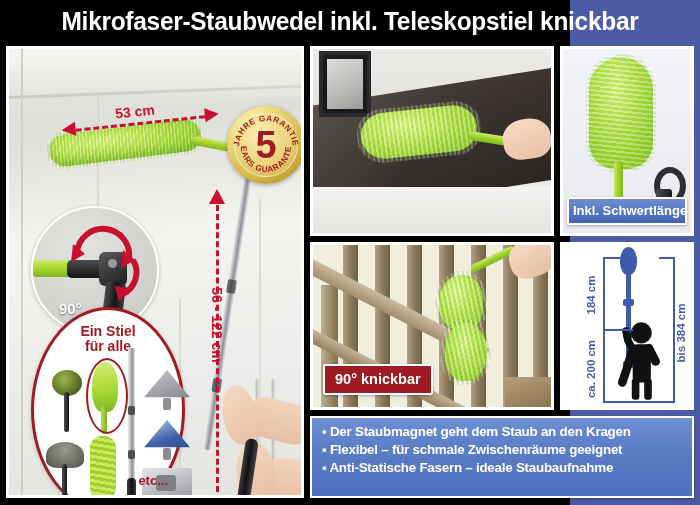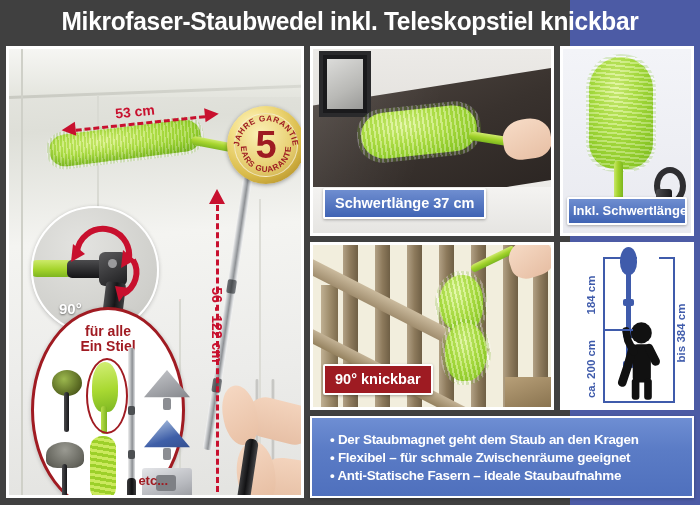--- a/index.html
+++ b/index.html
@@ -2,21 +2,21 @@
 <html><head>
 <meta charset="utf-8">
 <title>Mikrofaser-Staubwedel</title>
 <style>
   html,body{margin:0;padding:0;}
   body{
     width:700px;height:505px;overflow:hidden;
     background:#4c5ba5;
     font-family:"Liberation Sans","DejaVu Sans",sans-serif;
   }
-  .page{position:relative;width:570px;height:505px;background:#404040;}
+  .page{position:relative;width:570px;height:505px;background:#000000;}
 
   
   .title{
     position:absolute;left:0;top:0;width:700px;height:42px;
     display:flex;align-items:center;justify-content:center;
     color:#ffffff;font-size:25.5px;font-weight:bold;
     letter-spacing:-0.3px;white-space:nowrap;
     transform:scaleX(0.96);transform-origin:center;
   }
 
@@ -287,21 +287,21 @@
   .poleBlue{position:absolute;left:63px;top:12px;width:5px;height:112px;background:#3f5bab;}
   .poleTip{position:absolute;left:57px;top:2px;width:17px;height:28px;border-radius:50% 50% 45% 45%;
      background:#3f5bab;}
   .poleNode{position:absolute;left:60px;width:11px;height:7px;border-radius:2px;background:#3f5bab;}
 
   
   #bullets{position:absolute;left:310px;top:416px;width:384px;height:82px;
      background:linear-gradient(180deg,#6e8ed3 0%,#5b7cc6 40%,#4f70bd 100%);
      border:2px solid #fff;box-sizing:border-box;padding:5px 8px 4px 10px;
      box-shadow:0 1px 3px rgba(0,0,0,.25);}
-  #bullets ul{margin:8px;padding:0;list-style:none;}
+  #bullets ul{margin:0;padding:0;list-style:none;}
   #bullets li{color:#fff;font-weight:bold;font-size:13.4px;line-height:18.2px;
      white-space:nowrap;letter-spacing:-0.25px;}
   #bullets li:before{content:"• ";}
 </style>
 </head>
 <body>
 
 <div class="page">
 
   <div class="title">Mikrofaser-Staubwedel inkl. Teleskopstiel knickbar</div>
@@ -376,22 +376,22 @@
         <polygon points="40,36 52,46 38,54" fill="#c8102e"></polygon>
         <polygon points="90,42 102,52 88,60" fill="#c8102e"></polygon>
         <path d="M 100,52 A 24,24 0 0 1 90,86" fill="none" stroke="#c8102e" stroke-width="6"></path>
         <polygon points="82,78 96,80 86,94" fill="#c8102e"></polygon>
       </svg>
       <div class="deg90">90°</div>
     </div>
 
     <div class="ellipse">
       <div class="ellTitle">
+        <div>Ein Stiel</div>
         <div>für alle</div>
-        <div>Ein Stiel</div>
       </div>
       <div class="tool tRound">
         <div class="head"></div>
         <div class="hdl"></div>
       </div>
       <div class="tool tGreenFan">
         <div class="head"></div>
         <div class="hdl"></div>
       </div>
       <div class="tRing"></div>
@@ -424,21 +424,20 @@
       <div class="sbTop"></div>
       <div class="sbFront"></div>
       <div class="frame"></div>
       <div class="sbDuster">
         <div class="fl"></div>
       </div>
       <div class="sbStick"></div>
       <div class="sbJoint"></div>
       <div class="sbHand"></div>
     </div>
-    <div class="lblSchwert">Schwertlänge 37 cm</div>
   </div>
 
   <div class="panel" id="pTopRight">
     <div class="prScene">
       <div class="prDuster"></div>
       <div class="prStick"></div>
       <div class="prEye">
         <div class="loop"></div>
         <div class="base"></div>
       </div>

